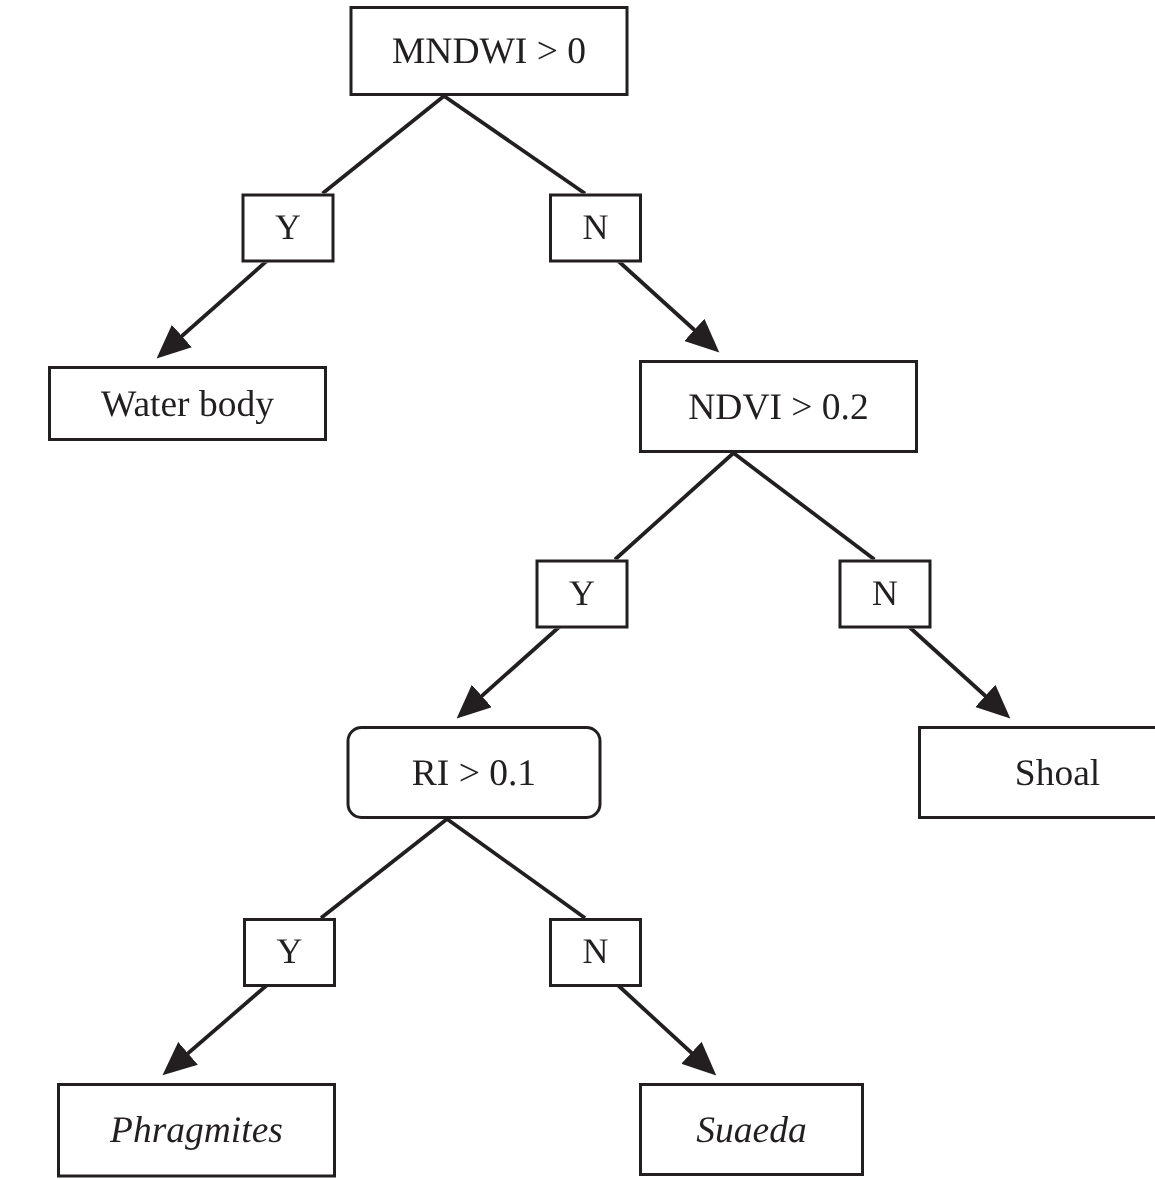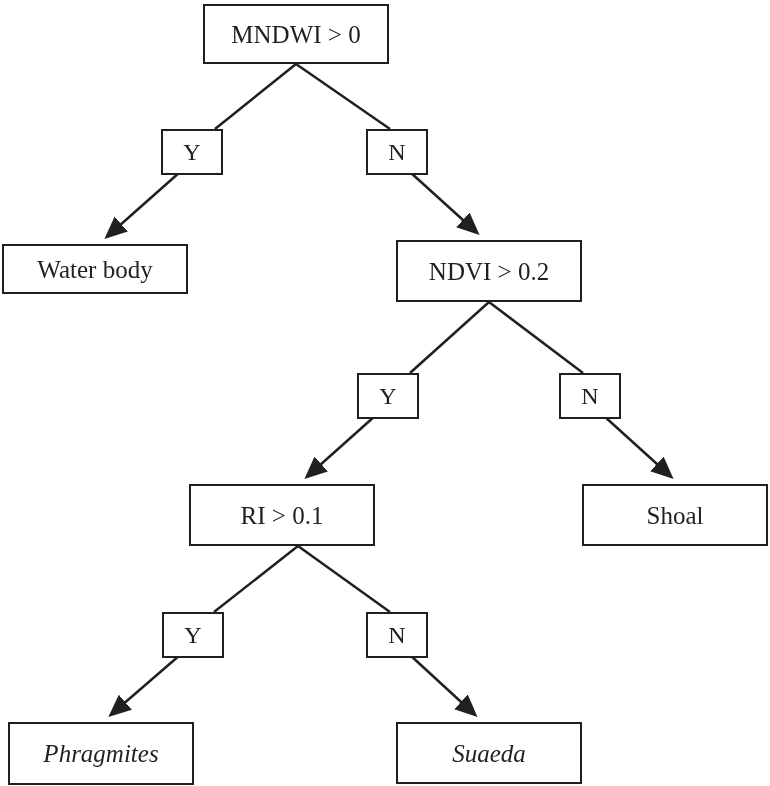--- a/index.html
+++ b/index.html
@@ -21,20 +21,21 @@
     border: 2px solid #231f20;
     background: #ffffff;
     display: flex;
     align-items: center;
     justify-content: center;
     color: #231f20;
     font-size: 25px;
     line-height: 1;
     white-space: nowrap;
     z-index: 2;
+    margin-left: 30px;
   }
   .node.leaf-italic {
     font-style: italic;
   }
   .label {
     position: absolute;
     box-sizing: border-box;
     border: 2px solid #231f20;
     background: #ffffff;
     display: flex;
@@ -100,29 +101,29 @@
   </div>
 
   <div class="node" style="left:396px; top:240px; width:186px; height:62px;justify-content:center;">
     <span>NDVI &gt; 0.2</span>
   </div>
 
   <div class="node" style="left:582px; top:484px; width:186px; height:62px;">
     <span>Shoal</span>
   </div>
 
-  <div class="node" style="left:189px; top:484px; width:186px; height:62px;">
+  <div class="node" style="left:201px; top:484px; width:170px; height:62px;border-radius:10px;">
     <span>RI &gt; 0.1</span>
   </div>
 
   <div class="node leaf-italic" style="left:8px; top:722px; width:186px; height:63px;">
     <span>Phragmites</span>
   </div>
 
-  <div class="node leaf-italic" style="left:396px; top:722px; width:186px; height:62px;">
+  <div class="node leaf-italic" style="left:396px; top:722px; width:150px; height:62px;">
     <span>Suaeda</span>
   </div>
 
   <div class="label" style="left:161px; top:129px; width:62px; height:46px;">
     <span>Y</span>
   </div>
 
   <div class="label" style="left:366px; top:129px; width:62px; height:46px;">
     <span>N</span>
   </div>

